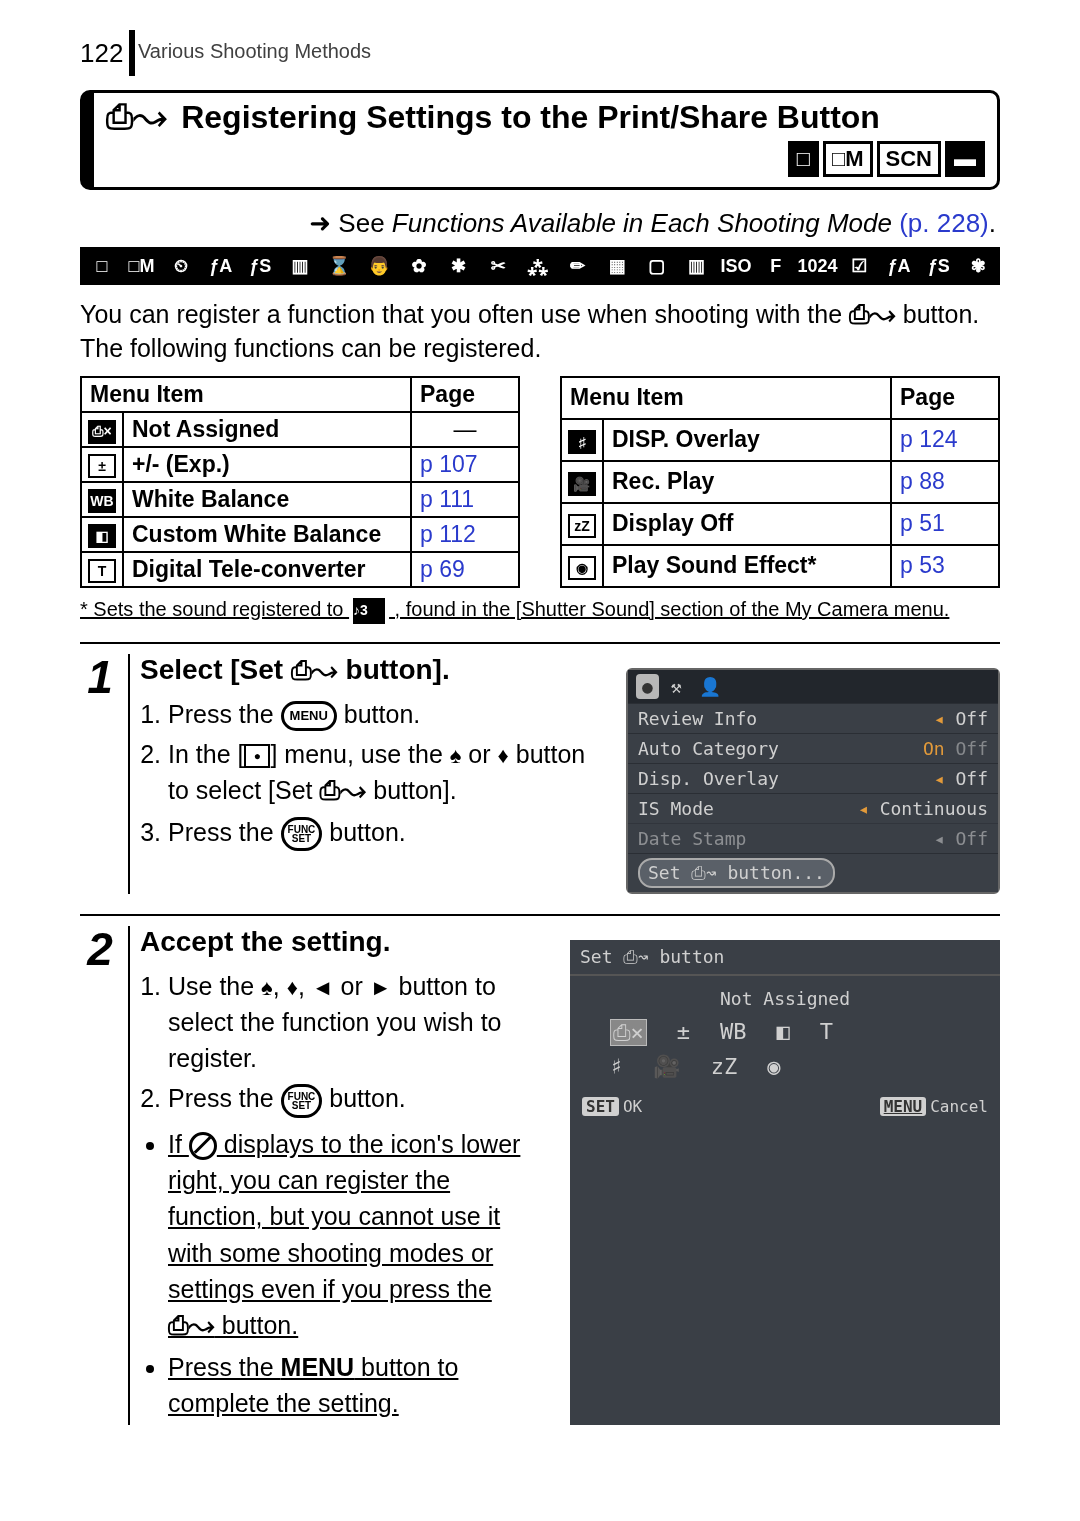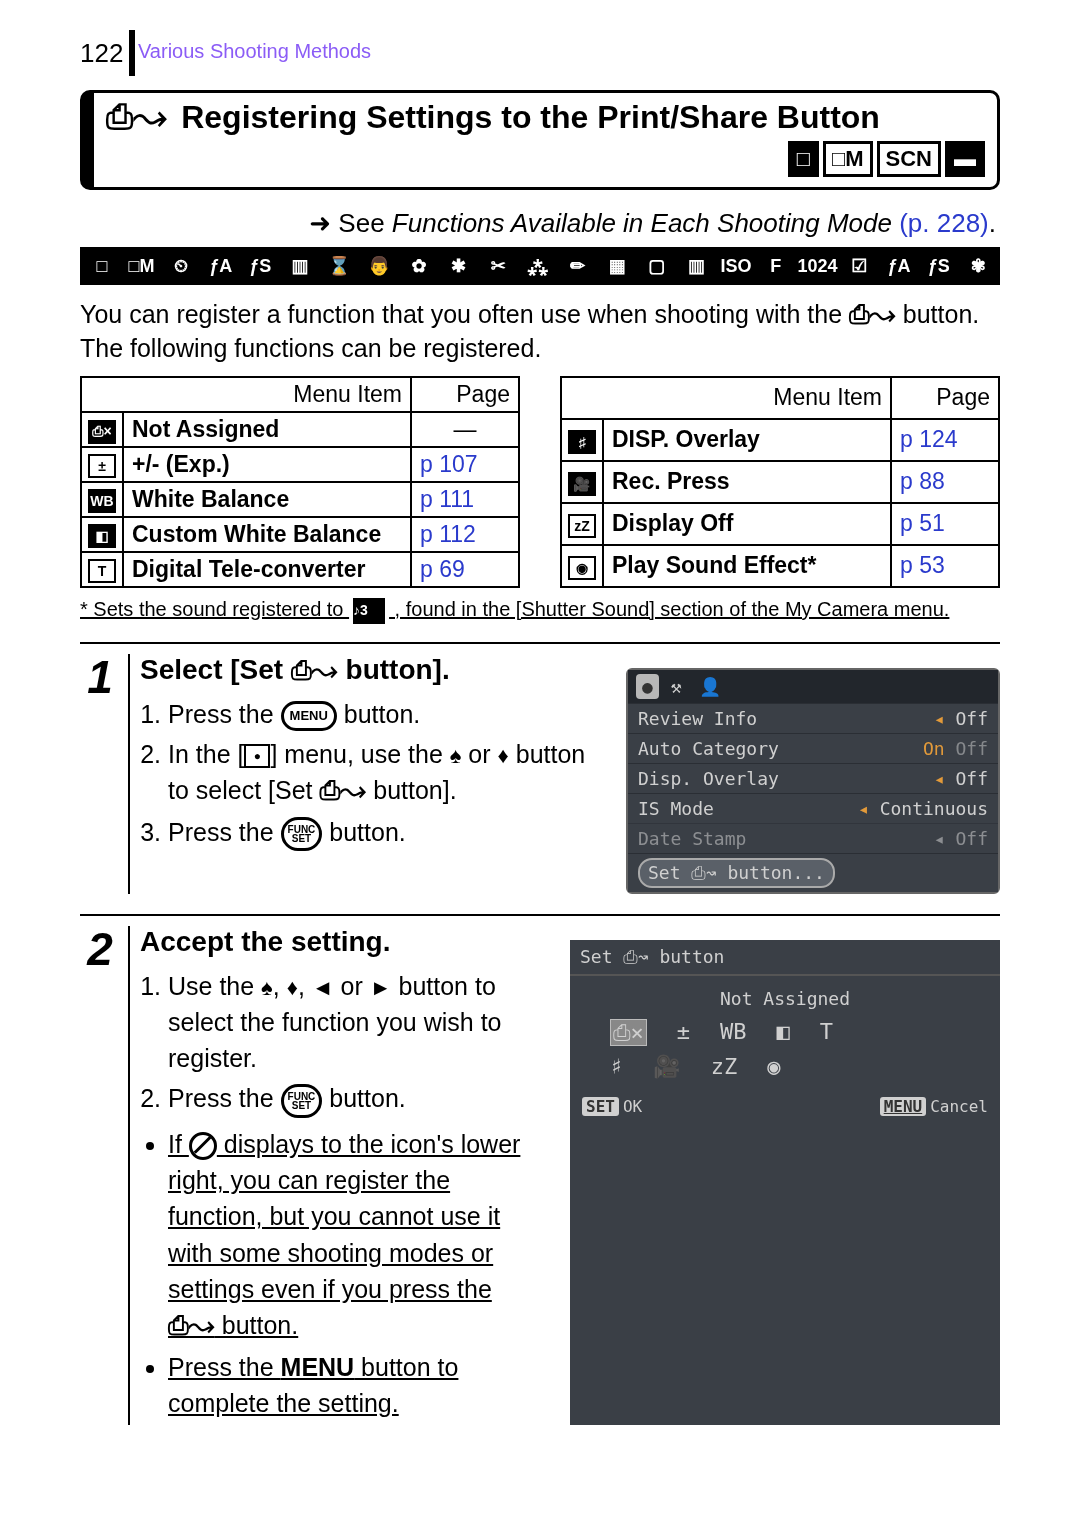--- a/index.html
+++ b/index.html
@@ -30,21 +30,21 @@
     padding-right: 6px;
   }
   .page-num {
     font-size: 26px;
   }
   .header-title {
     position: absolute;
     left: 58px;
     top: 10px;
     font-size: 20px;
-    color: #8b5cf6;
+    color: #404040;
   }
   .section-card {
     border: 3px solid #000;
     border-left-width: 14px;
     border-radius: 10px;
     padding: 4px 12px 10px 12px;
     margin-bottom: 4px;
   }
   .section-title-row {
     display: flex;
@@ -114,21 +114,21 @@
   table.func {
     border-collapse: collapse;
     width: 440px;
   }
   table.func th, table.func td {
     border: 2px solid #000;
     padding: 3px 8px;
     font-size: 23px;
     text-align: left;
   }
-  table.func th { font-weight: normal; text-align: right; }
+  table.func th { font-weight: bold; text-align: left; }
   table.func td.page-col { width: 90px; text-align: left; }
   table.func td.icon-col { width: 36px; text-align:center; padding:2px;}
   .icon-cell {
     display: inline-flex;
     width: 28px; height: 24px;
     background:#000; color:#fff;
     align-items:center; justify-content:center;
     font-size:14px; font-weight:bold;
   }
   .icon-cell.outline { background:#fff; color:#000; border:2px solid #000; box-sizing:border-box;}
@@ -390,21 +390,21 @@
         <th colspan="2">Menu Item</th>
         <th>Page</th>
       </tr>
       <tr>
             <td class="icon-col"><span class="icon-cell">♯</span></td>
             <td><b>DISP. Overlay</b></td>
             <td class="page-col"><span class="blue-link">p 124</span></td>
           </tr>
       <tr>
             <td class="icon-col"><span class="icon-cell">🎥</span></td>
-            <td><b>Rec. Press</b></td>
+            <td><b>Rec. Play</b></td>
             <td class="page-col"><span class="blue-link">p 88</span></td>
           </tr>
       <tr>
             <td class="icon-col"><span class="icon-cell outline">zZ</span></td>
             <td><b>Display Off</b></td>
             <td class="page-col"><span class="blue-link">p 51</span></td>
           </tr>
       <tr>
             <td class="icon-col"><span class="icon-cell outline">◉</span></td>
             <td><b>Play Sound Effect*</b></td>

